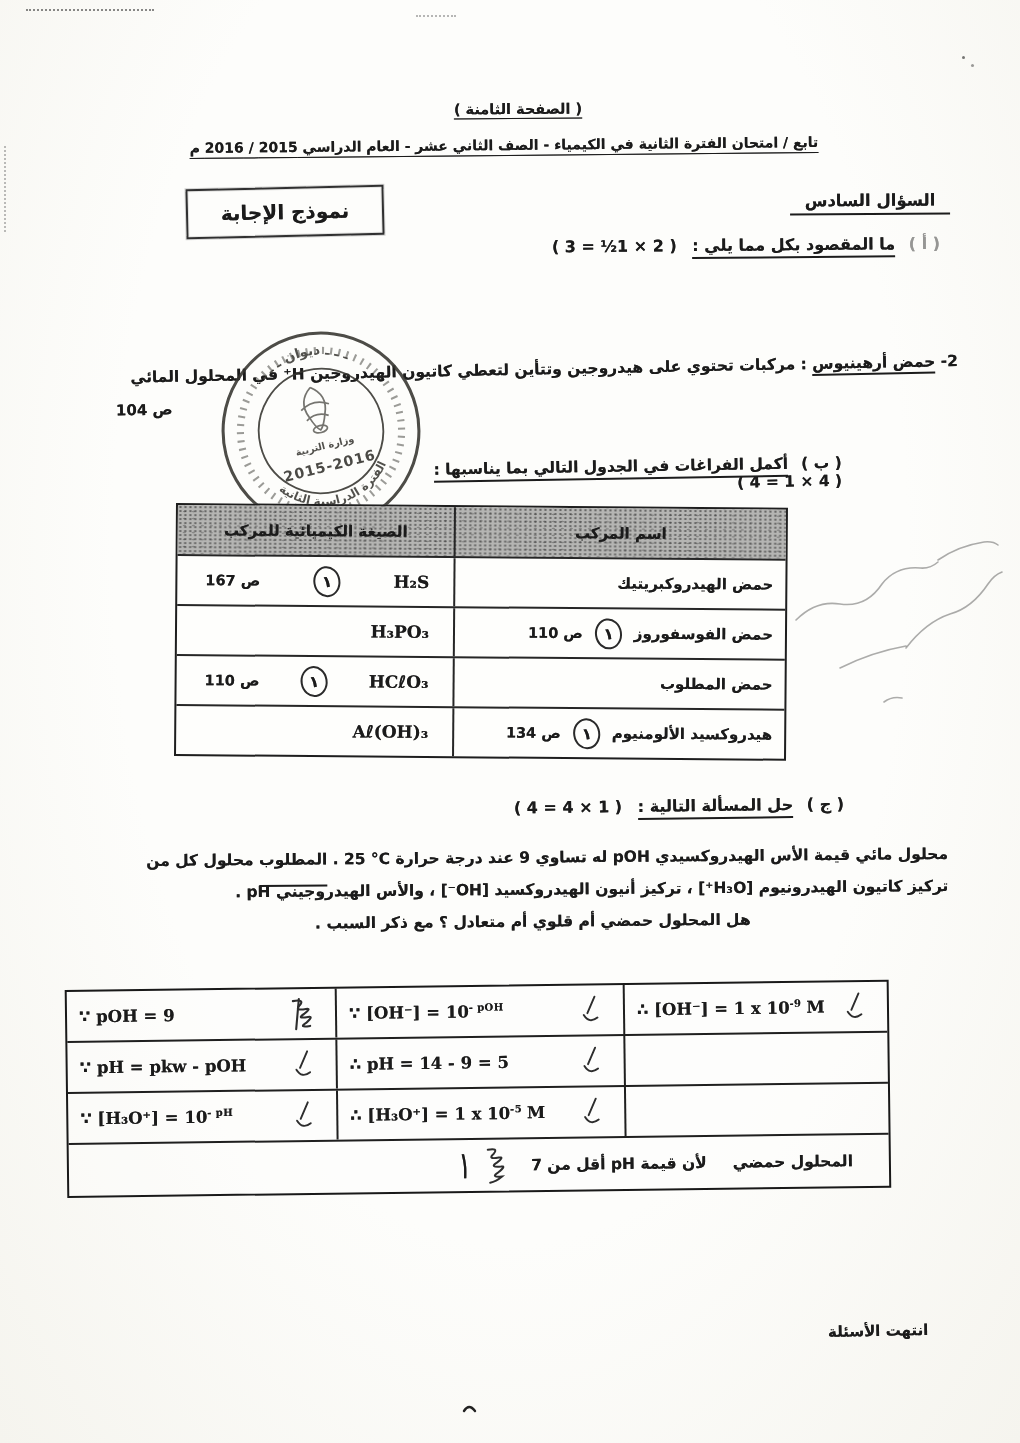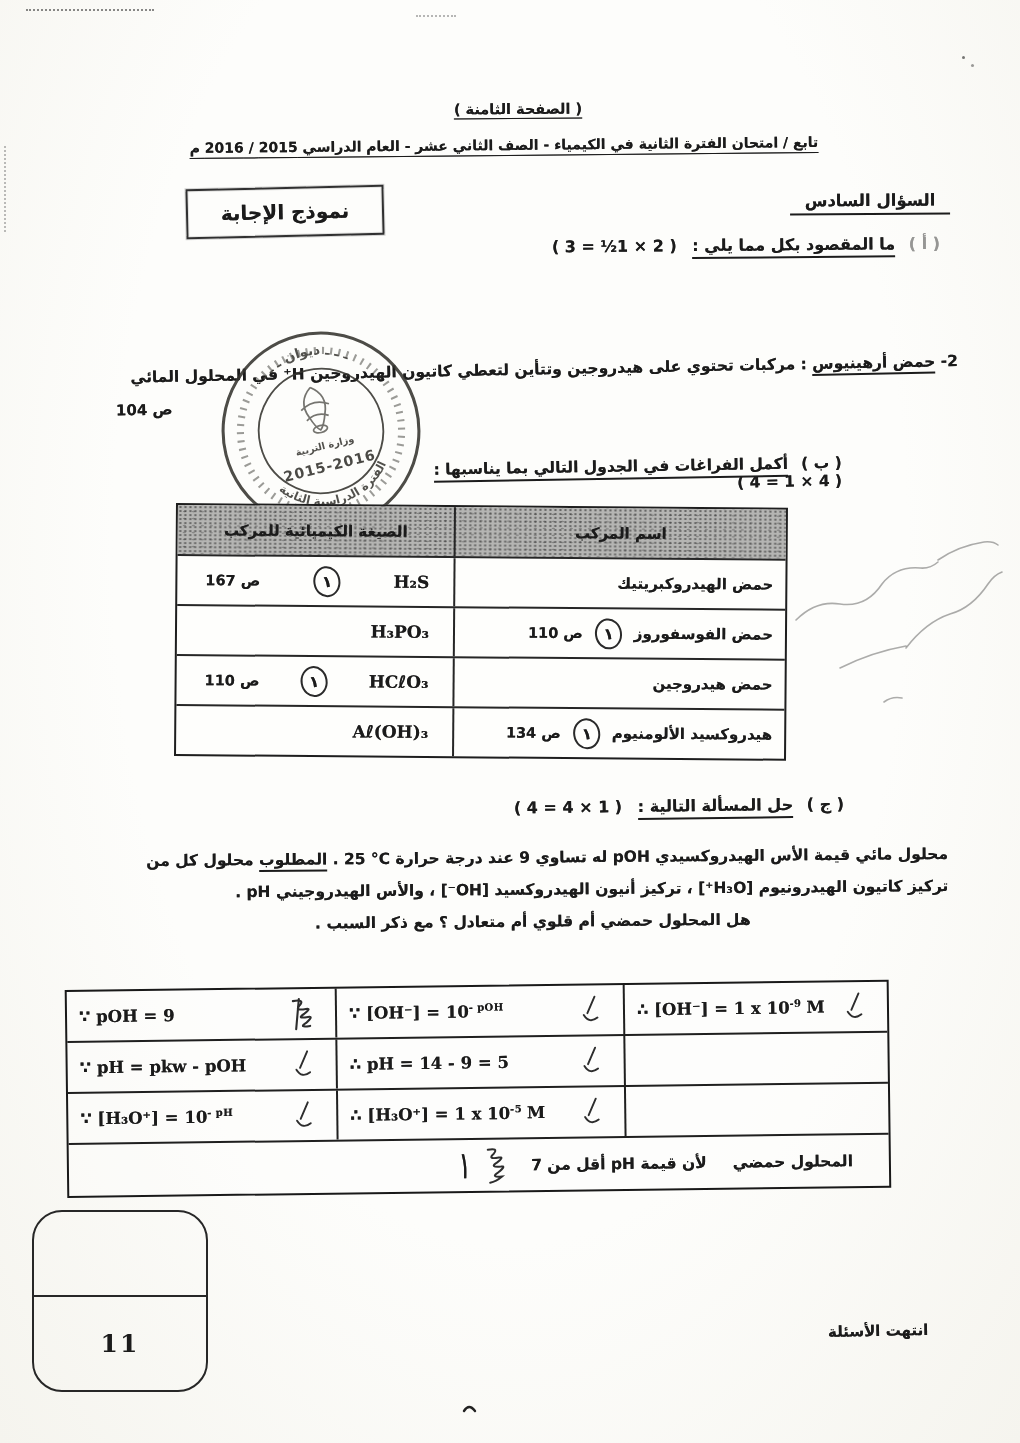--- a/index.html
+++ b/index.html
@@ -79,21 +79,21 @@
   .circle-mark:empty{display:none}
 
   
   .annot{left:788px;top:520px}
   .annot path{fill:none;stroke:rgba(40,40,40,.38);stroke-width:1.6;stroke-linecap:round}
 
   
   .problem{left:62px;top:845px;width:886px;text-align:right;font-size:15.5px;font-weight:700;
     transform:rotate(-.5deg);transform-origin:right top}
   .p-line{margin-bottom:14px}
-  .p-line .u{border-bottom:2.2px solid #1c1c1c;padding-bottom:1px}
+  .p-line .u{border-bottom:2.2px solid #1c1c1c;padding-bottom:16px}
   .p-line.l3{margin-left:0;margin-right:198px}
 
   
   .tbl2{left:66px;top:990px;width:824px;border:2.6px solid #191919;transform:rotate(-.72deg);transform-origin:left center;direction:ltr;background:rgba(255,255,255,.3)}
   .t2row{display:grid;grid-template-columns:268px 288px 1fr}
   .t2row + .t2row{border-top:2.4px solid #1f1f1f}
   .t2c{height:49px;display:flex;align-items:center;justify-content:space-between;padding:0 22px 0 12px;direction:ltr}
   .t2c + .t2c{border-left:2.2px solid #1f1f1f}
   .eq{font-family:"DejaVu Serif","DejaVu Sans",serif;font-weight:700;font-size:16.5px;direction:ltr;unicode-bidi:isolate;white-space:nowrap}
   .eq sup{font-size:10px;letter-spacing:.4px}
@@ -201,21 +201,21 @@
         <span class="ref">ص 110</span>
       </div>
       <div class="t1c fc">
         <span class="fml">H₃PO₃</span>
 
       </div>
     </div>
 
     <div class="t1row">
       <div class="t1c nc">
-        <span class="nm">حمض هيدروجين</span>
+        <span class="nm">حمض المطلوب</span>
 
       </div>
       <div class="t1c fc">
         <span class="fml">HCℓO₃</span>
         <span class="circle-mark">١</span>
         <span class="ref">ص 110</span>
       </div>
     </div>
 
     <div class="t1row">
@@ -328,20 +328,14 @@
         <svg width="24" height="40" viewBox="0 0 24 40">
           <path d="M7 4 Q18 2 13 8 Q6 14 18 12 Q24 11 16 17 Q8 22 20 21 Q26 20 17 27 Q9 32 21 31 Q15 36 9 37" fill="none" stroke="#2d2d2d" stroke-width="2" stroke-linecap="round"></path>
         </svg>
         <span class="one-mark">١</span>
       </span>
     </div>
   </div>
 
   <div class="abs rtl ink footer-note">انتهت الأسئلة</div>
 
-  <div class="abs page-box">
-    <div class="pb-top"></div>
-    <div class="pb-bottom">
-      <span>11</span>
-    </div>
-  </div>
 
 </div>
 
 </body></html>

